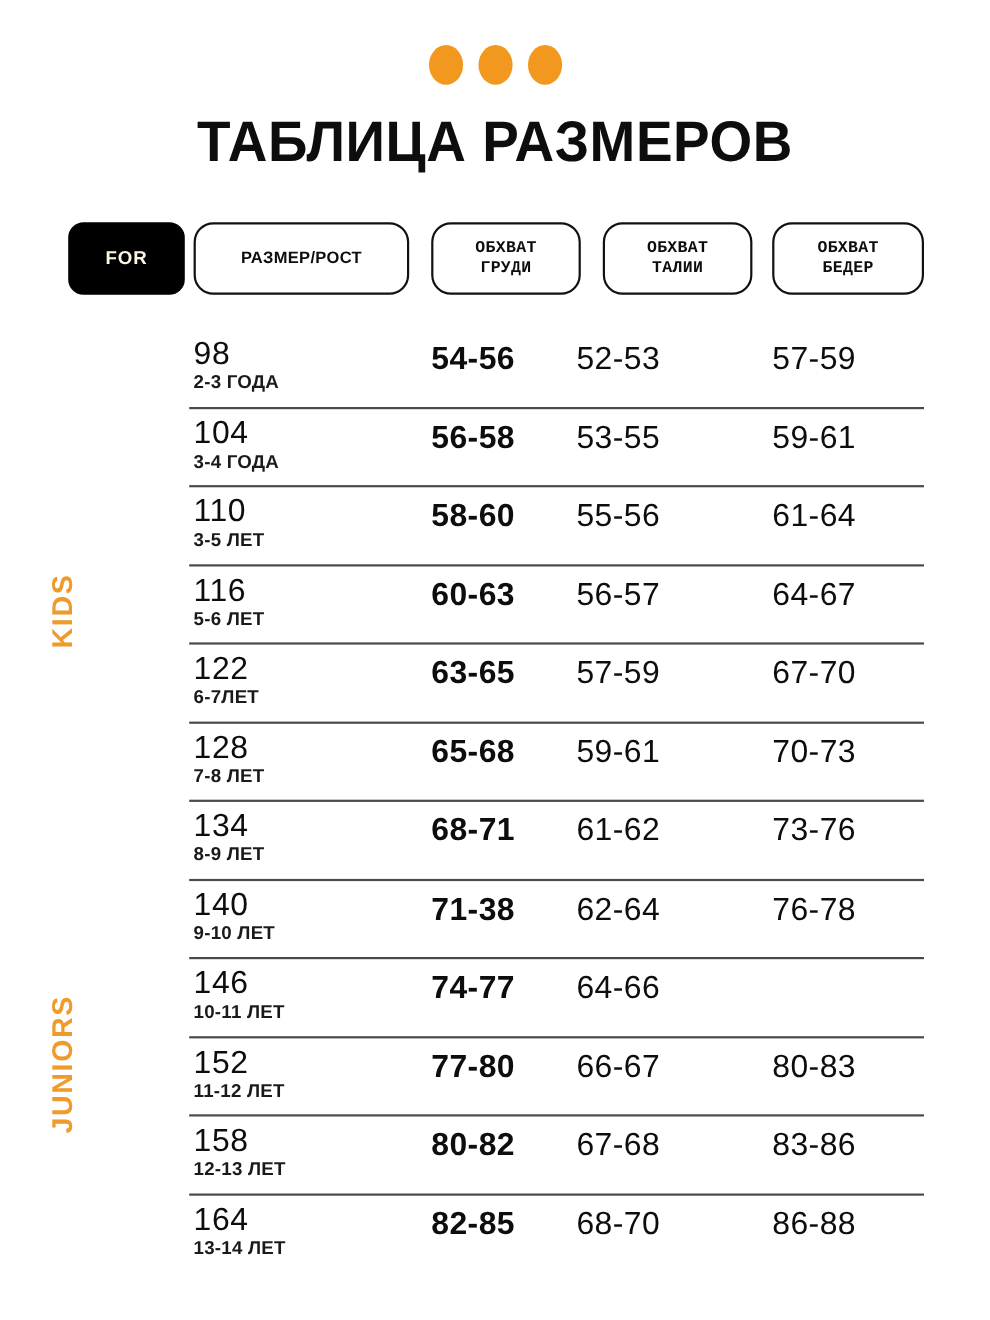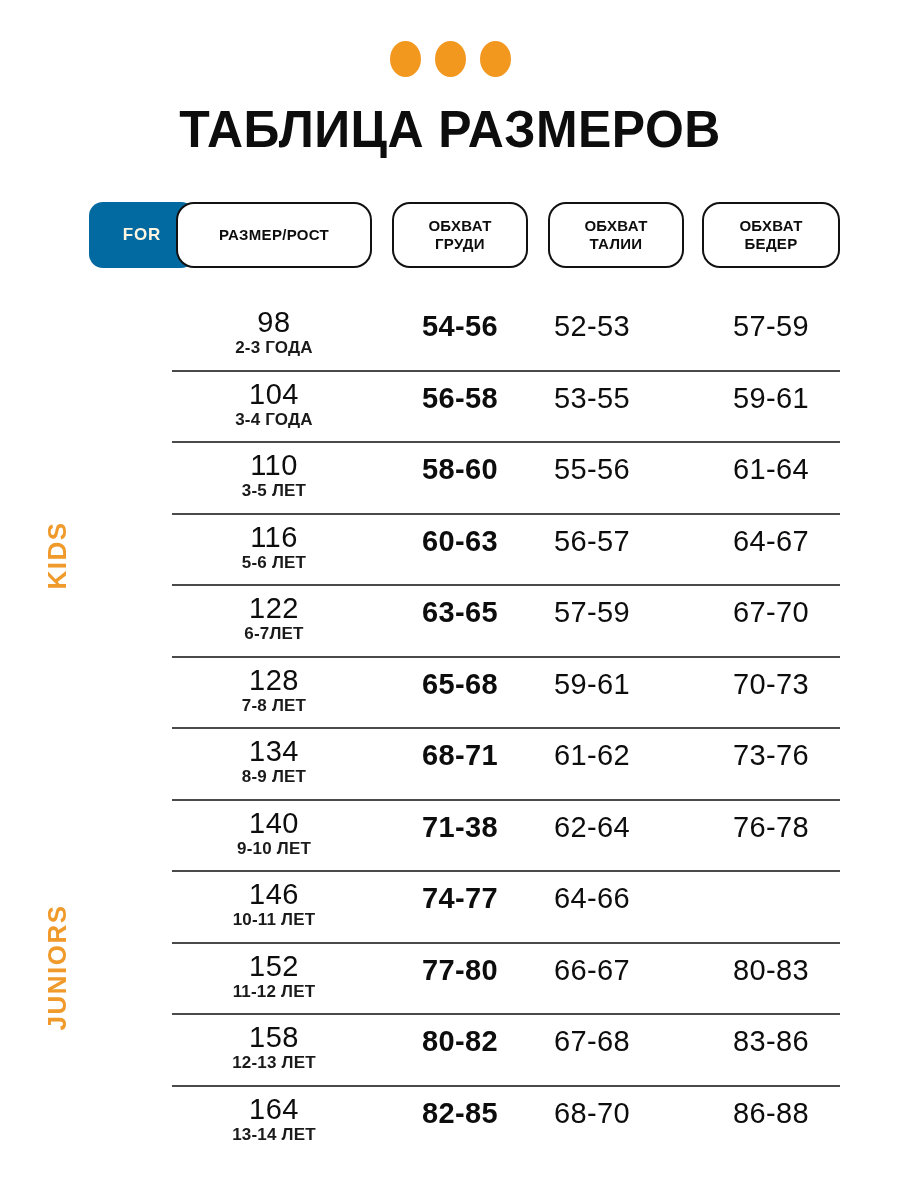--- a/index.html
+++ b/index.html
@@ -82,31 +82,31 @@
     text-align: center;
     font-weight: 700;
     font-size: 15px;
     line-height: 18px;
     letter-spacing: 0.3px;
     color: #0d0d0d;
     font-family: "Liberation Sans Narrow", "Liberation Sans", "DejaVu Sans", sans-serif;
   }
   .pill.two-line {
     font-size: 15px;
+    font-family: Liberation Mono, monospace;
   }
   .pill-for {
     left: 62px;
     width: 106px;
     border: none;
-    background: #0369a1;
+    background: #000000;
     border-radius: 14px;
     color: #fff6e2;
     font-size: 17px;
     letter-spacing: 0.8px;
-    margin-left: 27px;
   }
   .pill-size   { left: 176px; width: 196px; }
   .pill-chest  { left: 392px; width: 136px; }
   .pill-waist  { left: 548px; width: 136px; }
   .pill-hips   { left: 702px; width: 138px; }
 
   
   .group-label {
     position: absolute;
     left: 0;
@@ -147,21 +147,21 @@
     left: 172px;
     right: 60px;
     bottom: 0;
     height: 2px;
     background: #4a4a4a;
   }
   .row:last-child::after { display: none; }
 
   .cell {
     position: absolute;
-    text-align: center;
+    text-align: left;
     font-family: "Liberation Sans Narrow", "Liberation Sans", "DejaVu Sans", sans-serif;
   }
   .cell-size {
     left: 176px;
     width: 196px;
     top: 6px;
   }
   .size-num {
     display: block;
     font-size: 29px;

